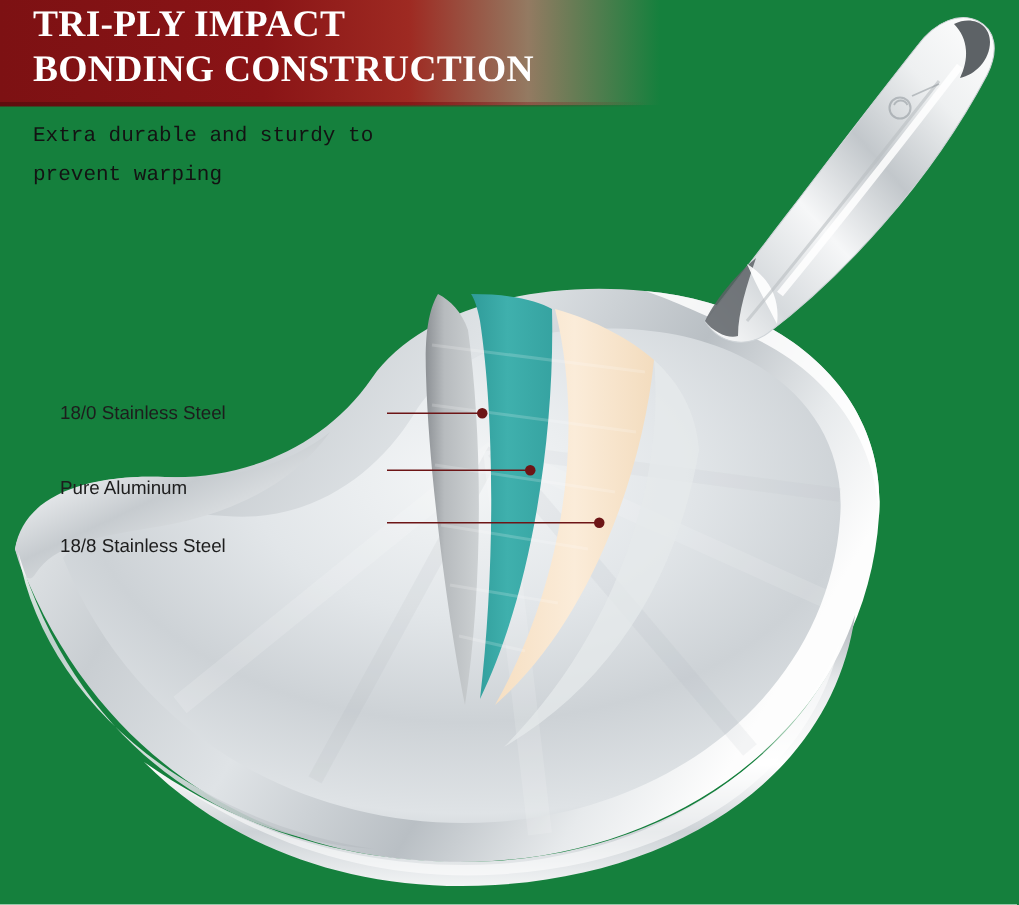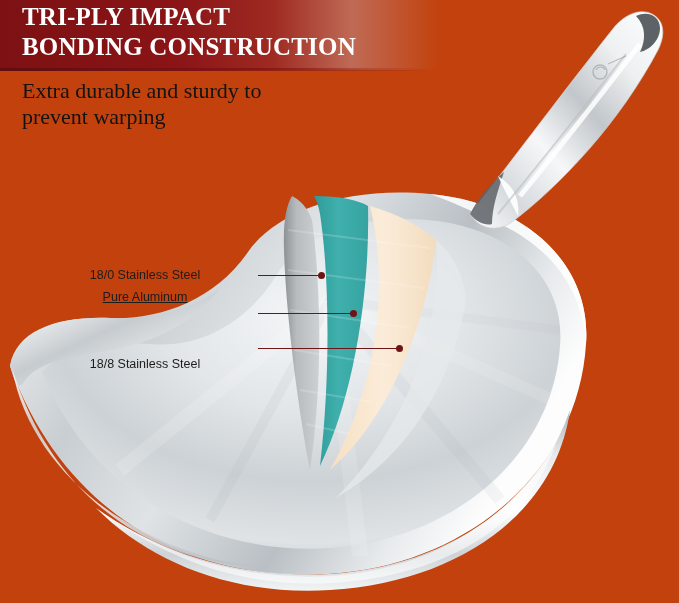--- a/index.html
+++ b/index.html
@@ -1,40 +1,40 @@
 <!DOCTYPE html>
 <html><head>
 <meta charset="utf-8">
 <style>
   html,body{margin:0;padding:0;background:#fff;}
   body{width:679px;height:603px;position:relative;overflow:hidden;
        font-family:"Liberation Sans",sans-serif;}
-  #stage{position:absolute;left:0;top:0;width:679px;height:603px;background:#c2410c;}
+  #stage{position:absolute;left:0;top:0;width:679px;height:603px;background:#15803d;}
 
   
   .banner{position:absolute;left:0;top:0;width:440px;height:70px;
           background:linear-gradient(90deg,#7d1113 0%,#8a1416 40%,#9e2a22 62%,
                      rgba(190,120,110,0.75) 80%,rgba(255,255,255,0) 100%);}
   .banner-underline{position:absolute;left:0;top:68px;width:432px;height:3px;
           background:linear-gradient(90deg,#5f0d0e 0%,#7d1113 45%,rgba(255,255,255,0) 100%);}
   .title{position:absolute;left:22px;top:2px;width:400px;
          font-family:"Liberation Serif",serif;font-weight:bold;color:#ffffff;
          font-size:25px;line-height:30px;letter-spacing:0.2px;white-space:pre-line;}
   .subtitle{position:absolute;left:22px;top:78px;width:330px;
-         font-family:Liberation Serif, serif;color:#131313;
-         font-size:22px;line-height:26px;white-space:pre-line;}
+         font-family:Liberation Mono, monospace;color:#131313;
+         font-size:14px;line-height:26px;white-space:pre-line;}
 
   
   .art{position:absolute;left:0;top:0;width:679px;height:603px;}
 
   
   .callout-label{position:absolute;font-family:"Liberation Sans",sans-serif;
-        font-size:12.5px;color:#1d1d1d;text-align:center;width:210px;white-space:nowrap;}
+        font-size:12.5px;color:#1d1d1d;text-align:left;width:210px;white-space:nowrap;}
   .cl1{left:40px;top:268px;}
-  .cl2{left:40px;top:290px;text-decoration:underline;}
+  .cl2{left:40px;top:318px;}
   .cl3{left:40px;top:357px;}
   .leader{position:absolute;height:1px;background:#6d1516;}
   .ld1{left:258px;top:275px;width:62px;}
   .ld2{left:258px;top:313px;width:94px;}
   .ld3{left:258px;top:348px;width:140px;}
   .dot{position:absolute;width:7px;height:7px;border-radius:50%;background:#6d1516;}
   .dt1{left:318px;top:272px;}
   .dt2{left:350px;top:310px;}
   .dt3{left:396px;top:345px;}
 </style>

